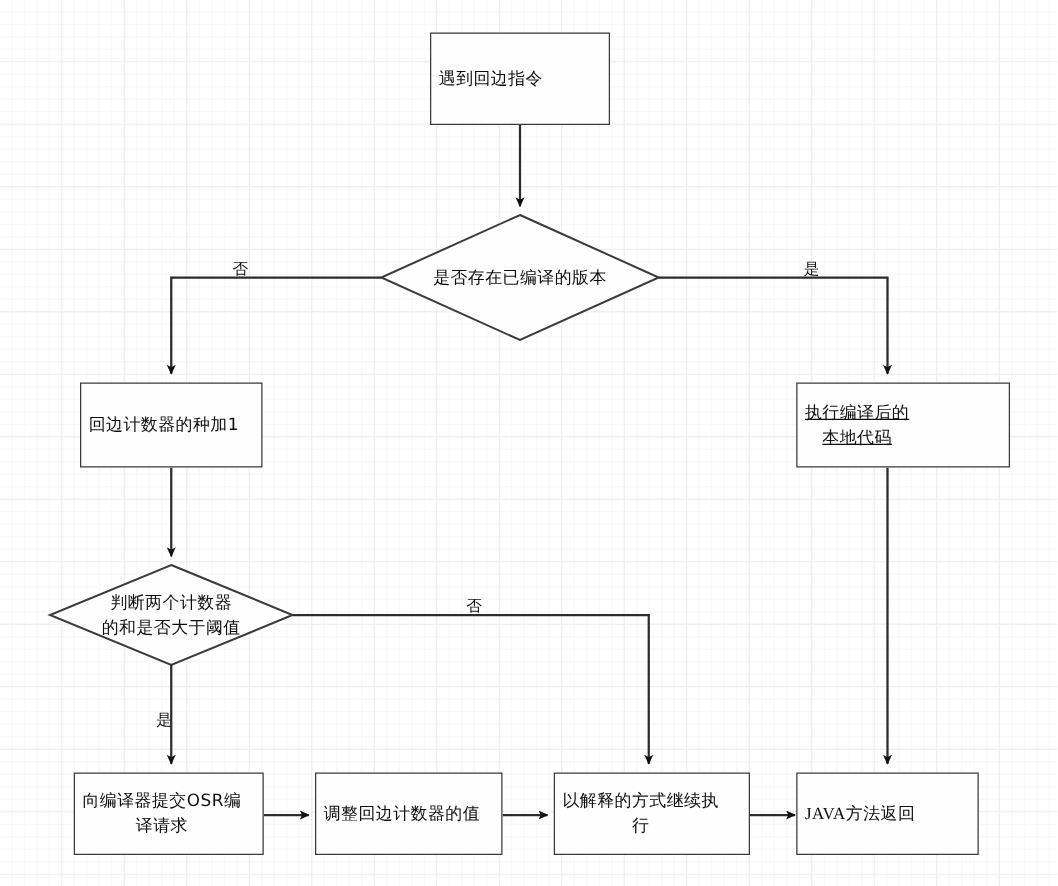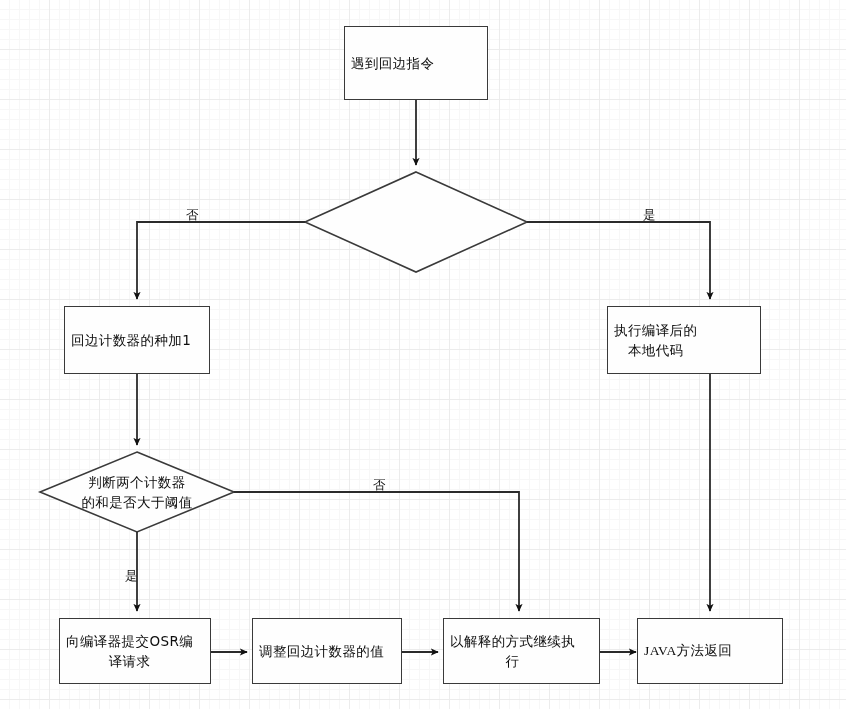--- a/index.html
+++ b/index.html
@@ -133,21 +133,21 @@
   </svg>
 
   <div class="node-box" style="left:344px; top:26px; width:144px; height:74px;">
     <span class="txt">遇到回边指令</span>
   </div>
 
   <div class="node-box" style="left:64px; top:306px; width:146px; height:68px;">
     <span class="txt">回边计数器的种加1</span>
   </div>
 
-  <div class="node-box" style="left:607px; top:306px; width:154px; height:68px;">
+  <div class="node-box" style="left:637px; top:306px; width:171px; height:68px;text-decoration:underline;">
     <span class="txt">执行编译后的
 本地代码</span>
   </div>
 
   <div class="node-box" style="left:59px; top:618px; width:152px; height:66px;">
     <span class="txt">向编译器提交OSR编
 译请求</span>
   </div>
 
   <div class="node-box" style="left:443px; top:618px; width:157px; height:66px;">
@@ -156,20 +156,23 @@
   </div>
 
   <div class="node-box" style="left:252px; top:618px; width:150px; height:66px;">
     <span class="txt">调整回边计数器的值</span>
   </div>
 
   <div class="node-box" style="left:637px; top:618px; width:146px; height:66px;font-family:Liberation Serif, serif;">
     <span class="txt">JAVA方法返回</span>
   </div>
 
+  <div class="diamond-label" style="left:316px; top:198px; width:200px; height:48px;">
+    <span class="txt">是否存在已编译的版本</span>
+  </div>
 
   <div class="diamond-label" style="left:44px; top:466px; width:186px; height:52px;text-align:center;">
     <span class="txt">判断两个计数器
 的和是否大于阈值</span>
   </div>
 
   <div class="edge-label" style="left:186px; top:209px;">
     <span>否</span>
   </div>
 

